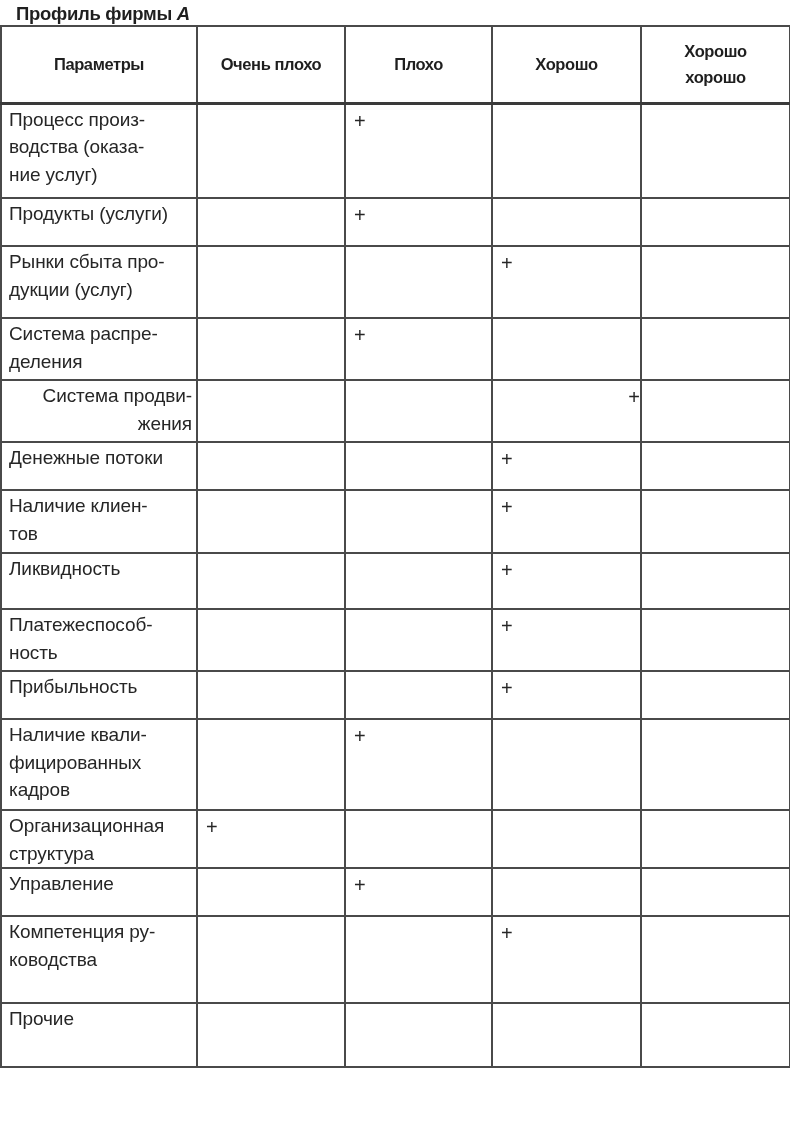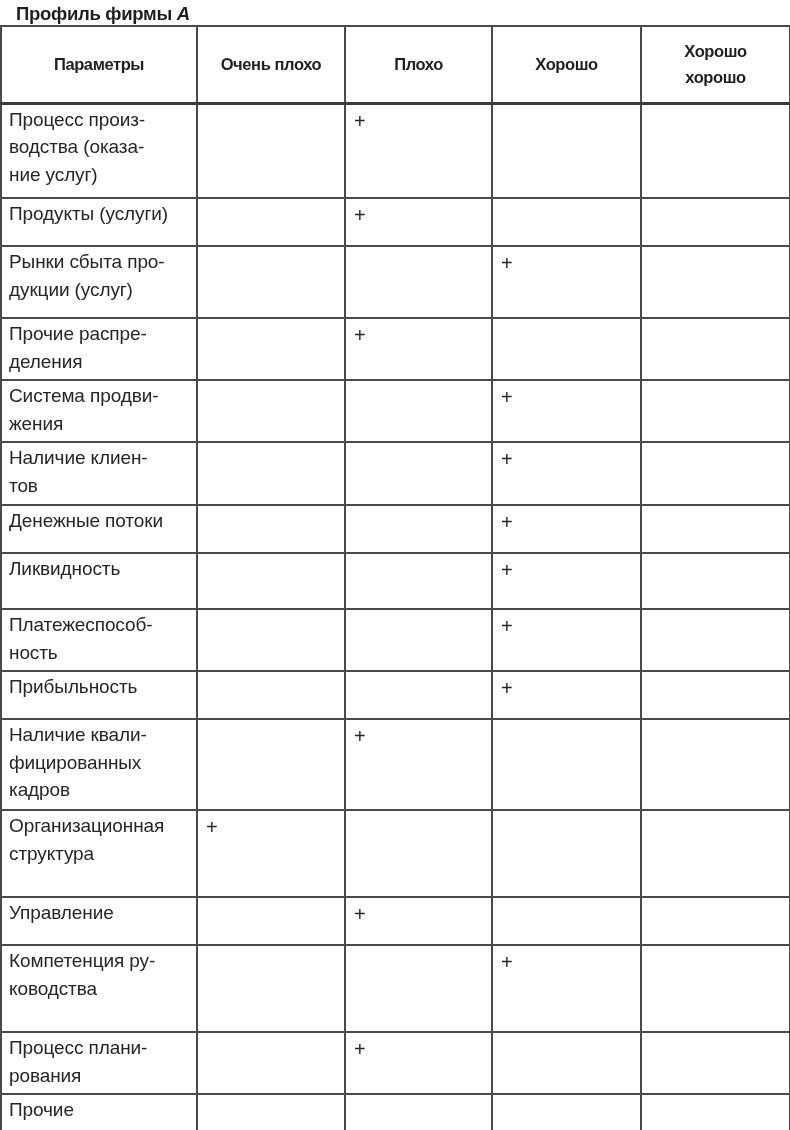--- a/index.html
+++ b/index.html
@@ -110,47 +110,47 @@
         <td class="mark"></td>
       </tr>
       <tr style="height: 72px;">
         <td class="param"><span>Рынки сбыта про-</span><br><span>дукции (услуг)</span></td>
         <td class="mark"></td>
         <td class="mark"></td>
         <td class="mark"><span>+</span></td>
         <td class="mark"></td>
       </tr>
       <tr style="height: 62px;">
-        <td class="param"><span>Прочие распре-</span><br><span>деления</span></td>
-        <td class="mark"></td>
-        <td class="mark"><span>+</span></td>
-        <td class="mark"></td>
-        <td class="mark"></td>
-      </tr>
-      <tr style="height: 62px;">
+        <td class="param"><span>Система распре-</span><br><span>деления</span></td>
+        <td class="mark"></td>
+        <td class="mark"><span>+</span></td>
+        <td class="mark"></td>
+        <td class="mark"></td>
+      </tr>
+      <tr style="height: 62px; text-align: right;">
         <td class="param"><span>Система продви-</span><br><span>жения</span></td>
+        <td class="mark"></td>
+        <td class="mark"></td>
+        <td class="mark"><span>+</span></td>
+        <td class="mark"></td>
+      </tr>
+      <tr style="height: 48px;">
+        <td class="param"><span>Денежные потоки</span></td>
         <td class="mark"></td>
         <td class="mark"></td>
         <td class="mark"><span>+</span></td>
         <td class="mark"></td>
       </tr>
       <tr style="height: 63px;">
         <td class="param"><span>Наличие клиен-</span><br><span>тов</span></td>
         <td class="mark"></td>
         <td class="mark"></td>
         <td class="mark"><span>+</span></td>
         <td class="mark"></td>
       </tr>
-      <tr style="height: 48px;">
-        <td class="param"><span>Денежные потоки</span></td>
-        <td class="mark"></td>
-        <td class="mark"></td>
-        <td class="mark"><span>+</span></td>
-        <td class="mark"></td>
-      </tr>
       <tr style="height: 56px;">
         <td class="param"><span>Ликвидность</span></td>
         <td class="mark"></td>
         <td class="mark"></td>
         <td class="mark"><span>+</span></td>
         <td class="mark"></td>
       </tr>
       <tr style="height: 62px;">
         <td class="param"><span>Платежеспособ-</span><br><span>ность</span></td>
         <td class="mark"></td>
@@ -165,46 +165,39 @@
         <td class="mark"><span>+</span></td>
         <td class="mark"></td>
       </tr>
       <tr style="height: 91px;">
         <td class="param"><span>Наличие квали-</span><br><span>фицированных</span><br><span>кадров</span></td>
         <td class="mark"></td>
         <td class="mark"><span>+</span></td>
         <td class="mark"></td>
         <td class="mark"></td>
       </tr>
-      <tr style="height: 87px;">
+      <tr style="height: 58px;">
         <td class="param"><span>Организационная</span><br><span>структура</span></td>
         <td class="mark"><span>+</span></td>
         <td class="mark"></td>
         <td class="mark"></td>
         <td class="mark"></td>
       </tr>
       <tr style="height: 48px;">
         <td class="param"><span>Управление</span></td>
         <td class="mark"></td>
         <td class="mark"><span>+</span></td>
         <td class="mark"></td>
         <td class="mark"></td>
       </tr>
       <tr style="height: 87px;">
         <td class="param"><span>Компетенция ру-</span><br><span>ководства</span></td>
         <td class="mark"></td>
         <td class="mark"></td>
         <td class="mark"><span>+</span></td>
-        <td class="mark"></td>
-      </tr>
-      <tr style="height: 62px;">
-        <td class="param"><span>Процесс плани-</span><br><span>рования</span></td>
-        <td class="mark"></td>
-        <td class="mark"><span>+</span></td>
-        <td class="mark"></td>
         <td class="mark"></td>
       </tr>
       <tr style="height: 64px;">
         <td class="param"><span>Прочие</span></td>
         <td class="mark"></td>
         <td class="mark"></td>
         <td class="mark"></td>
         <td class="mark"></td>
       </tr>
     </tbody>

